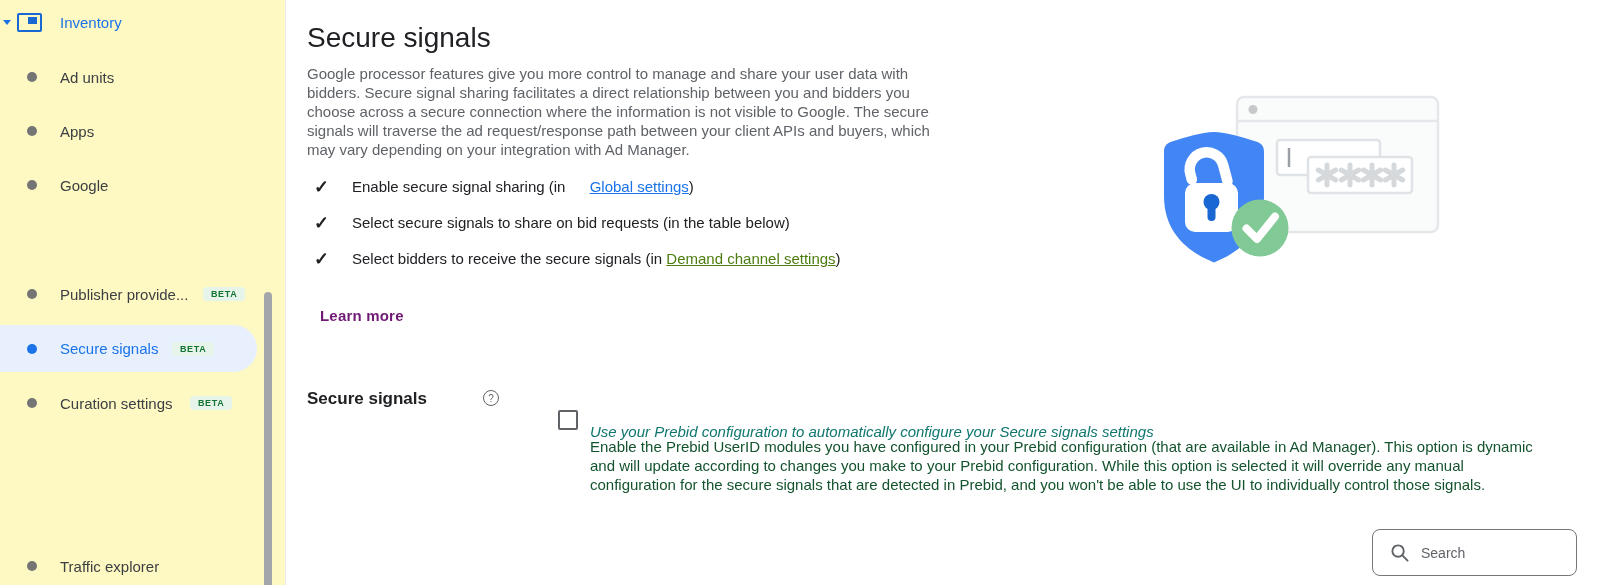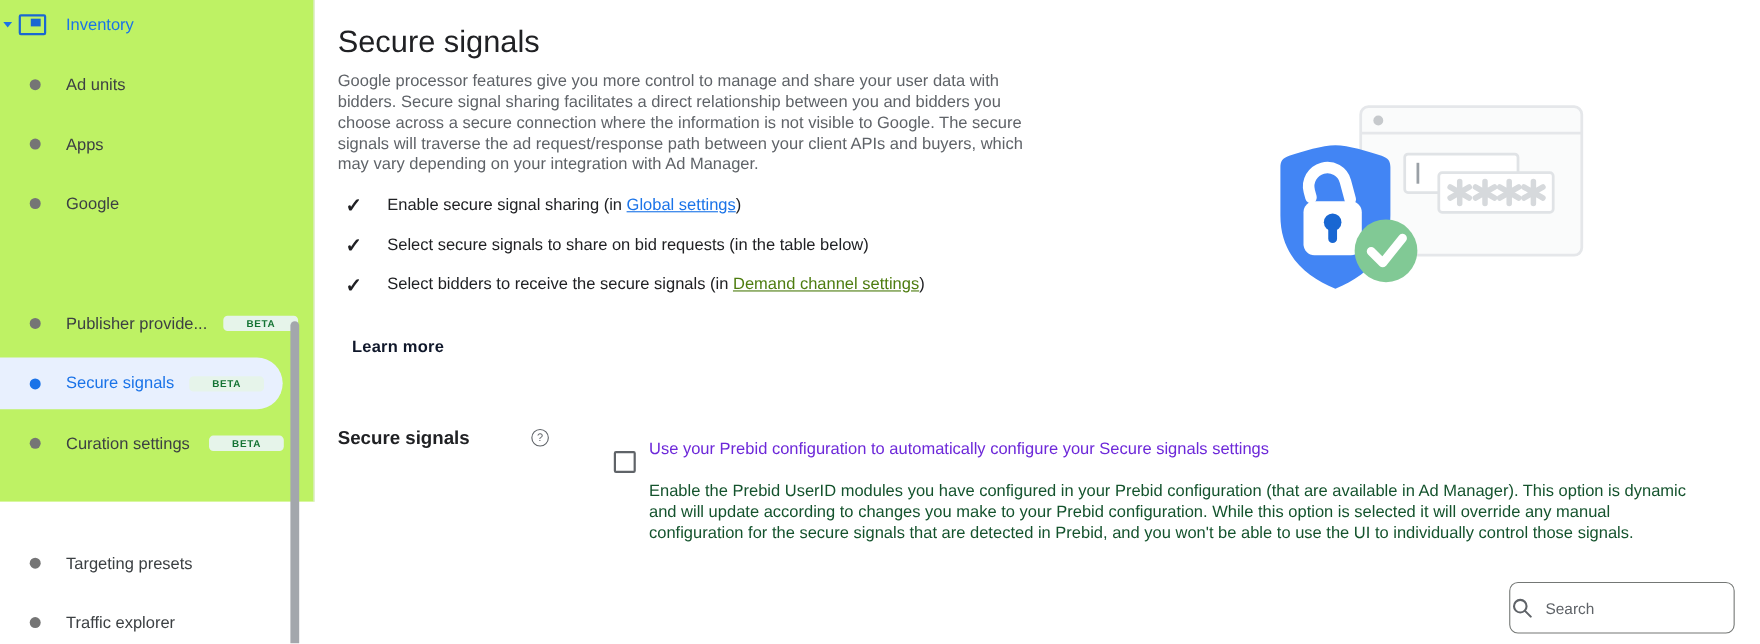--- a/index.html
+++ b/index.html
@@ -4,22 +4,22 @@
 <style>
   * { margin:0; padding:0; box-sizing:border-box; }
   html,body { width:1600px; height:585px; }
   body {
     position:relative; overflow:hidden; background:#ffffff;
     font-family:"Liberation Sans", sans-serif; color:#202124;
   }
 
   
   .sidebar {
-    position:absolute; left:0; top:0; width:286px; height:456px;
-    border-right:1px solid #e8eaed; background:#bef264;
+    position:absolute; left:0; top:0; width:286px; height:585px;
+    border-right:1px solid #e8eaed; background:#fef9c3;
   }
   .side-row { position:absolute; left:0; height:44px; width:100%; display:flex; align-items:center; cursor:pointer; }
   .side-row.active {
     height:47px; width:257px; background:#e8f0fe;
     border-radius:0 23.5px 23.5px 0;
   }
   .caret {
     position:absolute; left:3px; width:0; height:0;
     border-left:4.5px solid transparent; border-right:4.5px solid transparent;
     border-top:5.5px solid #1a73e8;
@@ -34,69 +34,69 @@
   .bullet {
     position:absolute; left:27px; width:10px; height:10px; border-radius:50%;
     background:#757575;
   }
   .side-row.active .bullet { background:#1a73e8; }
   .side-label { position:absolute; left:60px; font-size:15px; color:#3c4043; white-space:nowrap; }
   .side-label.header { color:#1a73e8; }
   .side-row.active .side-label { color:#1a73e8; }
   .beta-badge {
     position:absolute; font-size:9px; font-weight:bold; letter-spacing:.6px;
-    color:#137333; background:#e6f4ea; border-radius:4px; padding:3px 21px 2px;
+    color:#137333; background:#e6f4ea; border-radius:4px; padding:3px 8px 2px;
     line-height:1;
   }
   .scrollbar {
     position:absolute; left:264px; top:292px; width:8px; height:293px;
     background:#a3a7ac; border-radius:4px 4px 0 0;
   }
 
   
   .main { position:absolute; left:307px; top:0; width:1293px; height:585px; }
   .page-title { position:absolute; left:0; top:22px; font-size:28px; font-weight:400; color:#202124; }
   .page-desc {
     position:absolute; left:0; top:64px; width:624px;
     font-size:15px; line-height:19px; color:#5f6368;
   }
   .check-row { position:absolute; left:0; font-size:15px; color:#202124; }
   .check-row .tick { position:absolute; left:7px; top:-2px; font-size:18px; font-weight:600; color:#202124; }
   .check-row .ctext { position:absolute; left:45px; top:0; white-space:nowrap; }
-  a.link-blue { color:#1a73e8; text-decoration:underline; cursor:pointer; }
+  a.link-blue { color:#1a73e8; text-decoration:underline; cursor:pointer;margin-left:20px; }
   a.link-purple { color:#4d7c0f; text-decoration:underline; cursor:pointer; }
   .learn-more {
     position:absolute; left:13px; top:307px; font-size:15px; font-weight:700;
-    color:#0f172a; text-decoration:none; cursor:pointer; letter-spacing:.2px;
+    color:#701a75; text-decoration:none; cursor:pointer; letter-spacing:.2px;
   }
   .section-title { position:absolute; left:0; top:389px; font-size:17px; font-weight:700; color:#202124; }
   .help-icon {
     position:absolute; left:176px; top:390px; width:16px; height:16px;
     border:1.4px solid #5f6368; border-radius:50%;
     font-size:10px; color:#5f6368; display:flex; align-items:center; justify-content:center;
     cursor:pointer;
   }
   .checkbox {
     position:absolute; left:251px; top:410px; width:20px; height:20px;
     border:2px solid #5f6368; border-radius:2px; background:#fff; cursor:pointer;
   }
   .checkbox-label {
-    position:absolute; left:283px; top:400px; width:960px;
-    font-size:15px; color:#6d28d9; cursor:pointer;
+    position:absolute; left:283px; top:423px; width:960px;
+    font-size:15px; color:#0f766e; cursor:pointer;font-style:italic;
   }
   .checkbox-desc {
     position:absolute; left:283px; top:437px; width:946px;
     font-size:15px; line-height:19px; color:#14532d;
   }
 
   
   .search-box {
     position:absolute; left:1372px; top:529px; width:205px; height:47px;
     border:1px solid #747775; border-radius:8px; background:#fff;
-    display:flex; align-items:center; padding-left:1px;
+    display:flex; align-items:center; padding-left:17px;
   }
   .search-box input {
     border:none; outline:none; font-size:14px; color:#202124;
     font-family:"Liberation Sans", sans-serif; margin-left:12px; width:150px; background:transparent;
   }
   .search-box input::placeholder { color:#5f6368; }
 
   
   .illustration { position:absolute; left:1130px; top:90px; width:320px; height:180px; }
 </style>
@@ -131,24 +131,20 @@
   </div>
   <div class="side-row active" style="top:325px">
     <span class="bullet"></span>
     <span class="side-label">Secure signals</span>
     <span class="beta-badge" style="left:172px">BETA</span>
   </div>
   <div class="side-row" style="top:381px">
     <span class="bullet"></span>
     <span class="side-label">Curation settings</span>
     <span class="beta-badge" style="left:190px">BETA</span>
-  </div>
-  <div class="side-row" style="top:490px">
-    <span class="bullet"></span>
-    <span class="side-label">Targeting presets</span>
   </div>
   <div class="side-row" style="top:544px">
     <span class="bullet"></span>
     <span class="side-label">Traffic explorer</span>
   </div>
 
   <div class="scrollbar"></div>
 </nav>
 
 <main class="main">

